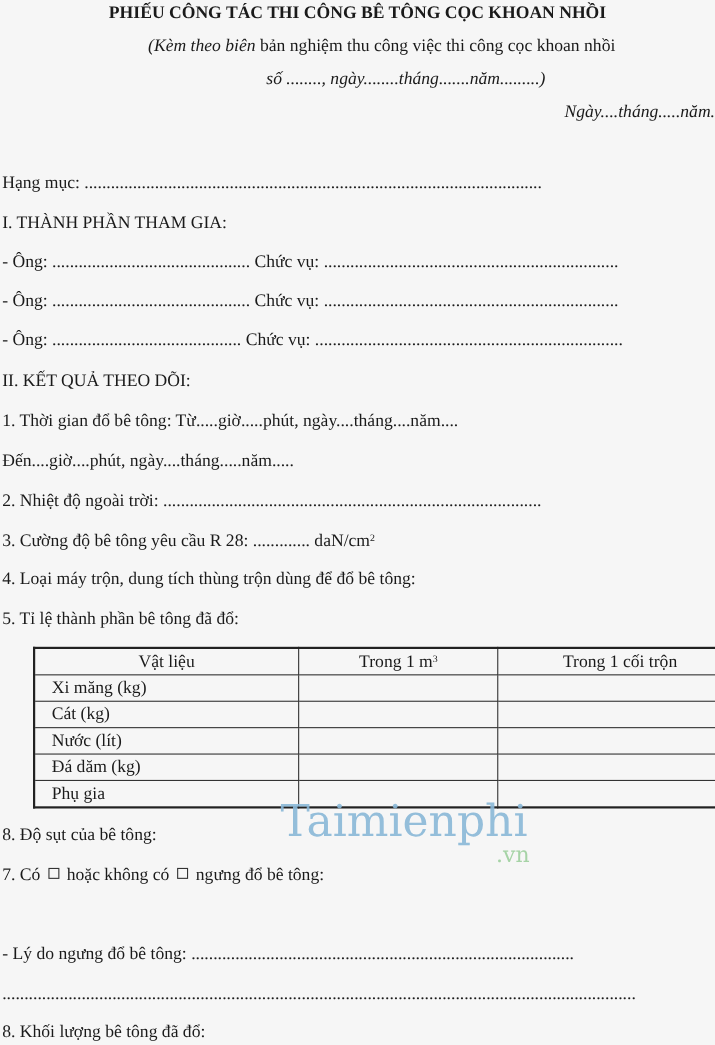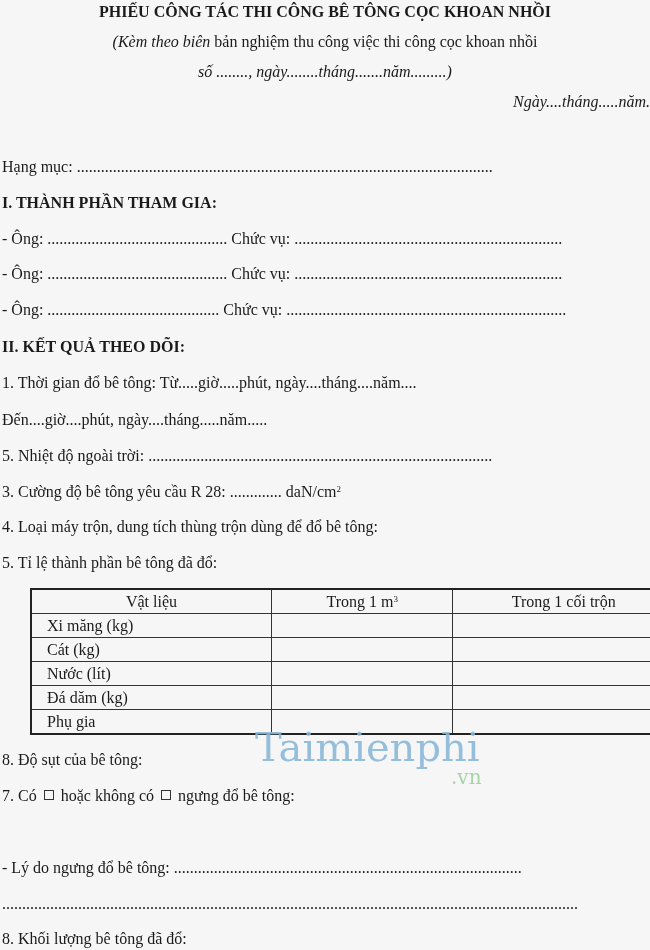--- a/index.html
+++ b/index.html
@@ -7,23 +7,23 @@
       width: 650px; height: 950px; overflow: hidden;
       background: #f6f6f6;
       font-family: "Liberation Serif", "DejaVu Serif", serif;
       color: #1a1a1a;
       position: relative;
     }
     .page { position: absolute; left: 0; top: 0; width: 650px; height: 950px; padding-left: 16px; }
     .line { position: absolute; left: 2px; font-size: 16px; white-space: nowrap; line-height: 20px; }
     .title { position: absolute; top: 2px; left: 0; width: 650px; text-align: center; font-weight: bold; font-size: 16px; line-height: 20px; }
     .sub { position: absolute; left: 0; width: 650px; text-align: center; font-size: 16px; line-height: 20px; }
-    .it { font-style: italic; }
+    .it { font-style: italic; margin-left: 44px; }
     .right { position: absolute; right: 0; font-style: italic; font-size: 16px; line-height: 20px; white-space: nowrap; }
-    .h { font-weight: bold; }
+    .h { font-weight: normal; }
     sup { font-size: 9px; vertical-align: top; position: relative; top: -3px; }
     table.mix {
       position: absolute; left: 2px; top: 588px; width: 646px;
       border-collapse: collapse; font-size: 16px;
       border: 2px solid #222;
       margin-left: 28px;
     }
     table.mix td, table.mix th {
       border: 1px solid #333; height: 23px; padding: 0 0 0 15px; font-weight: normal; line-height: 22px;
     }
@@ -48,21 +48,21 @@
   <div class="line" style="top:157px">Hạng mục:  ........................................................................................................</div>
 
   <div class="line h" style="top:193px">I. THÀNH PHẦN THAM GIA:</div>
   <div class="line" style="top:229px">- Ông: ............................................. Chức vụ:  ...................................................................</div>
   <div class="line" style="top:264px">- Ông: ............................................. Chức vụ:  ...................................................................</div>
   <div class="line" style="top:300px">- Ông: ........................................... Chức vụ:  ......................................................................</div>
 
   <div class="line h" style="top:337px">II. KẾT QUẢ THEO DÕI:</div>
   <div class="line" style="top:373px">1. Thời gian đổ bê tông: Từ.....giờ.....phút, ngày....tháng....năm....</div>
   <div class="line" style="top:410px">Đến....giờ....phút, ngày....tháng.....năm.....</div>
-  <div class="line" style="top:446px">5. Nhiệt độ ngoài trời:  ......................................................................................</div>
+  <div class="line" style="top:446px">2. Nhiệt độ ngoài trời:  ......................................................................................</div>
   <div class="line" style="top:482px"><span>3. Cường độ bê tông yêu cầu R 28: ............. daN/cm</span><sup>2</sup></div>
   <div class="line" style="top:517px">4. Loại máy trộn, dung tích thùng trộn dùng để đổ bê tông:</div>
   <div class="line" style="top:553px">5. Tỉ lệ thành phần bê tông đã đổ:</div>
 
   <table class="mix">
     <tbody>
         <tr>
       <th class="c1">Vật liệu</th>
       <th class="c2"><span>Trong 1 m</span><sup>3</sup></th>
       <th class="c3">Trong 1 cối trộn</th>

